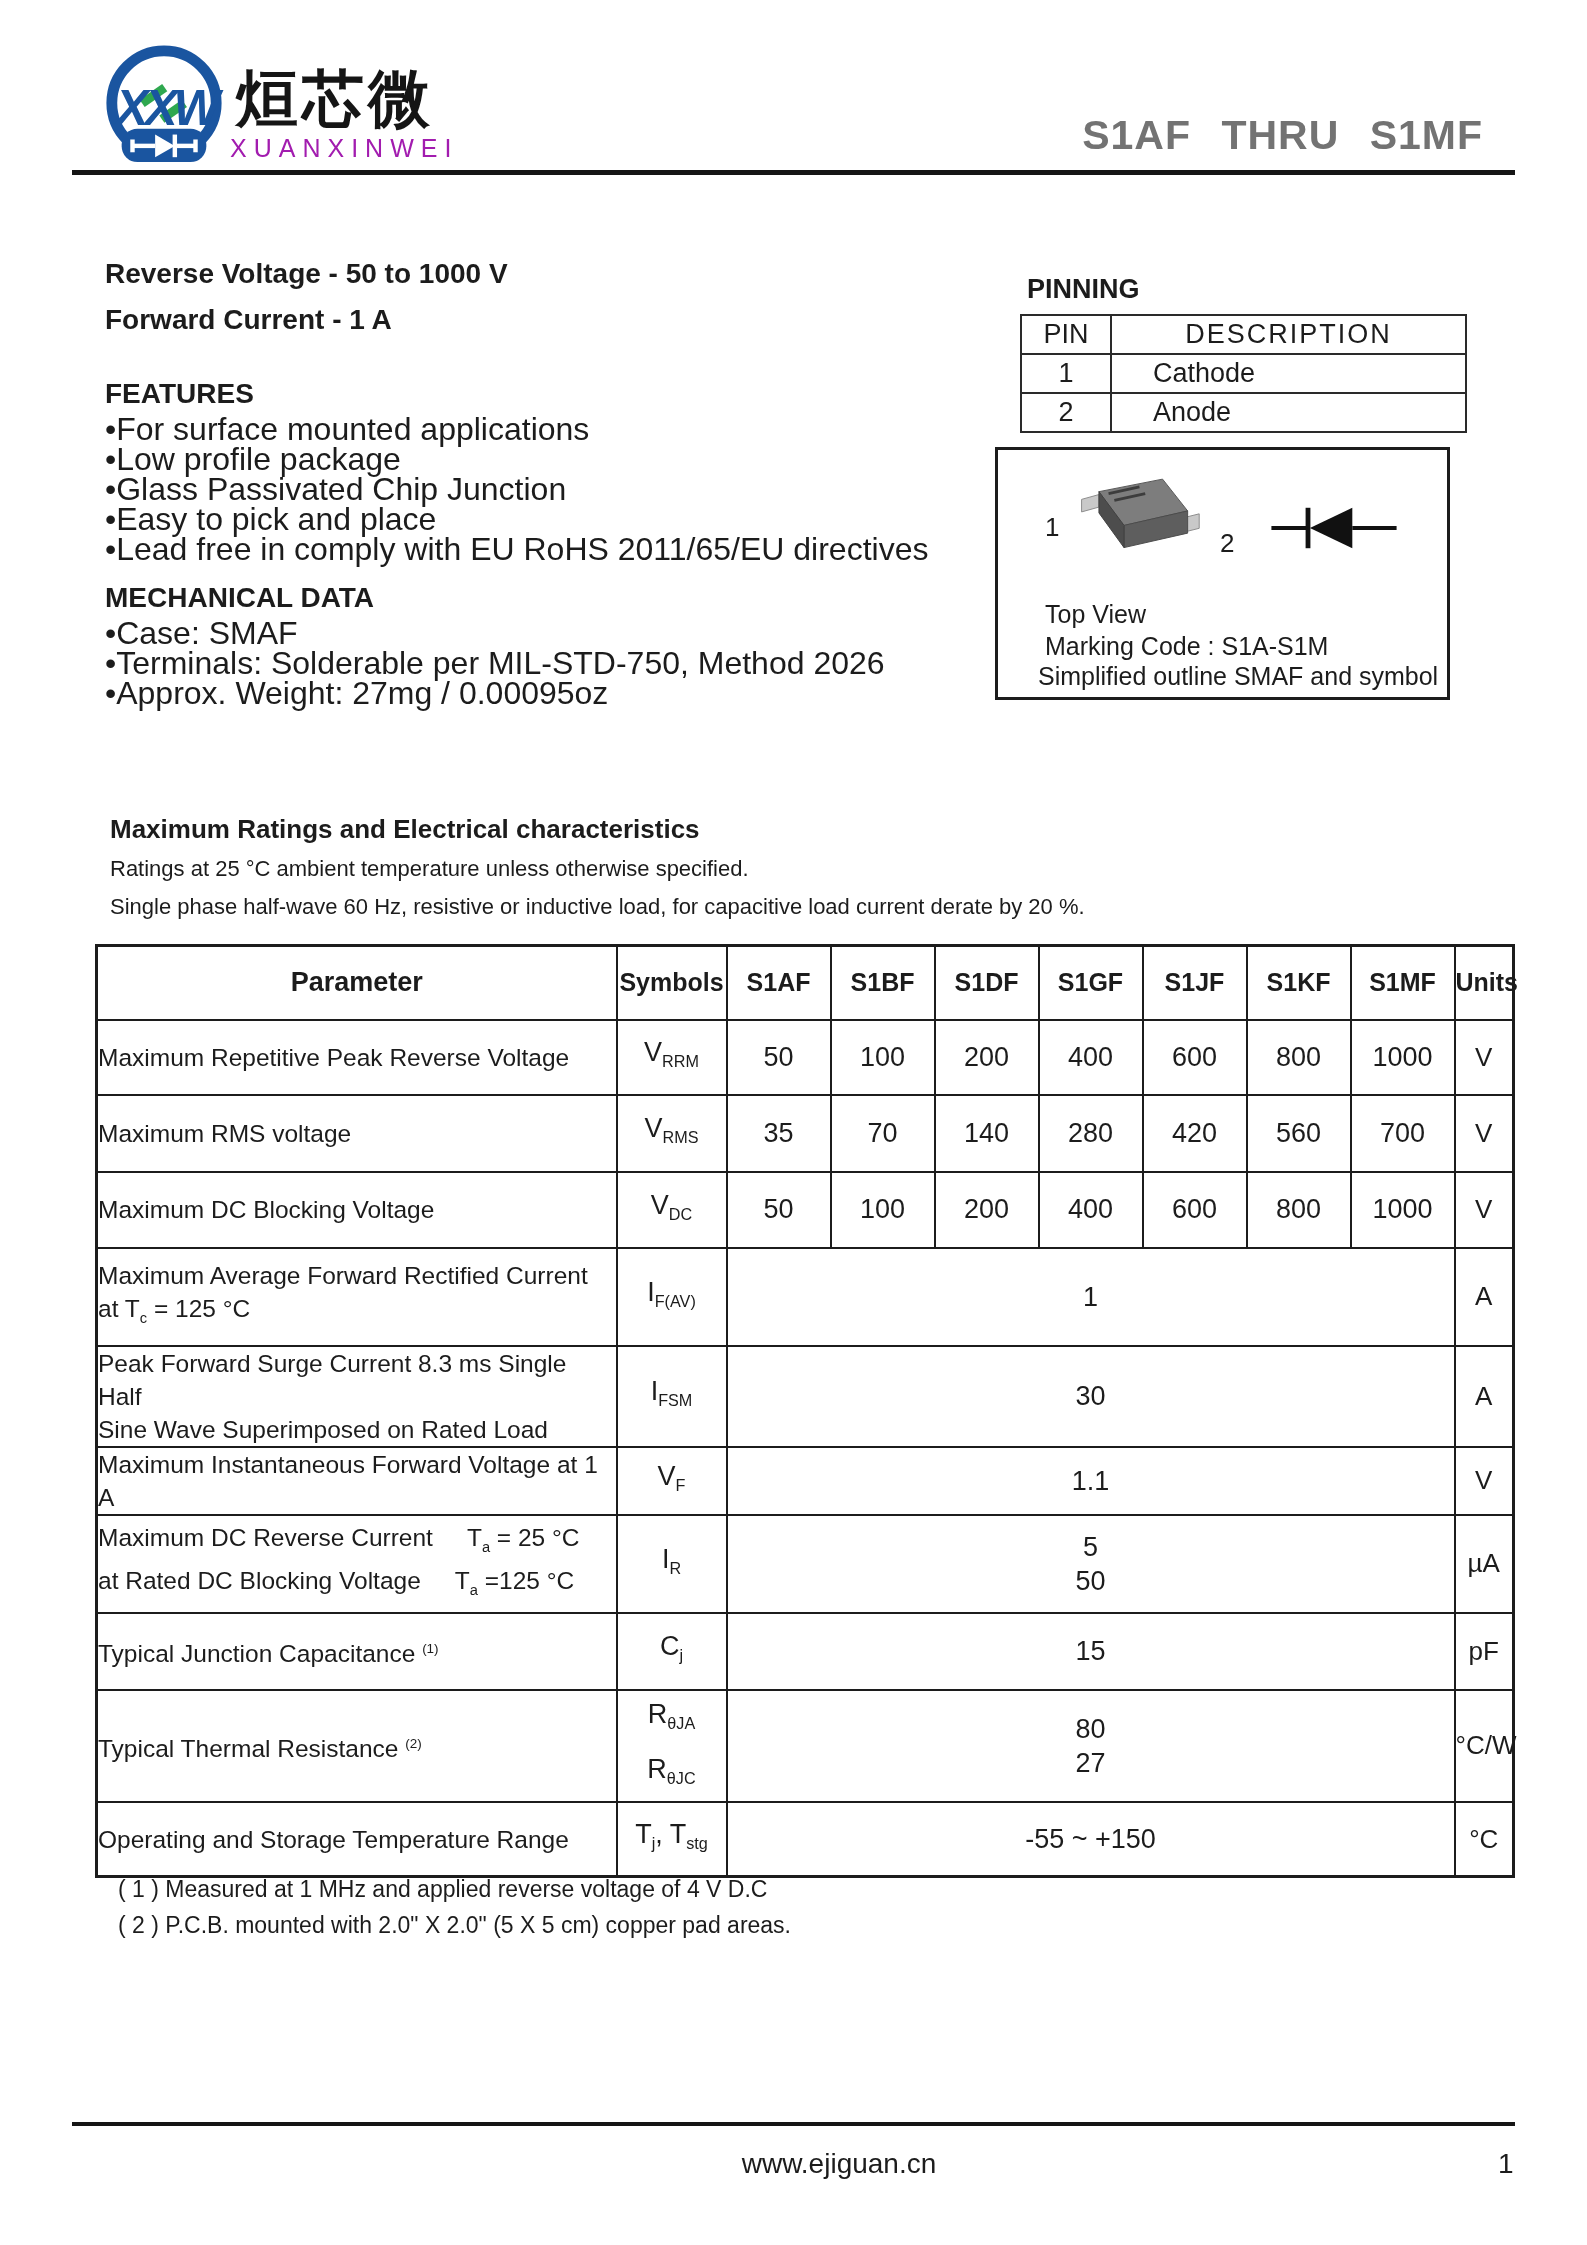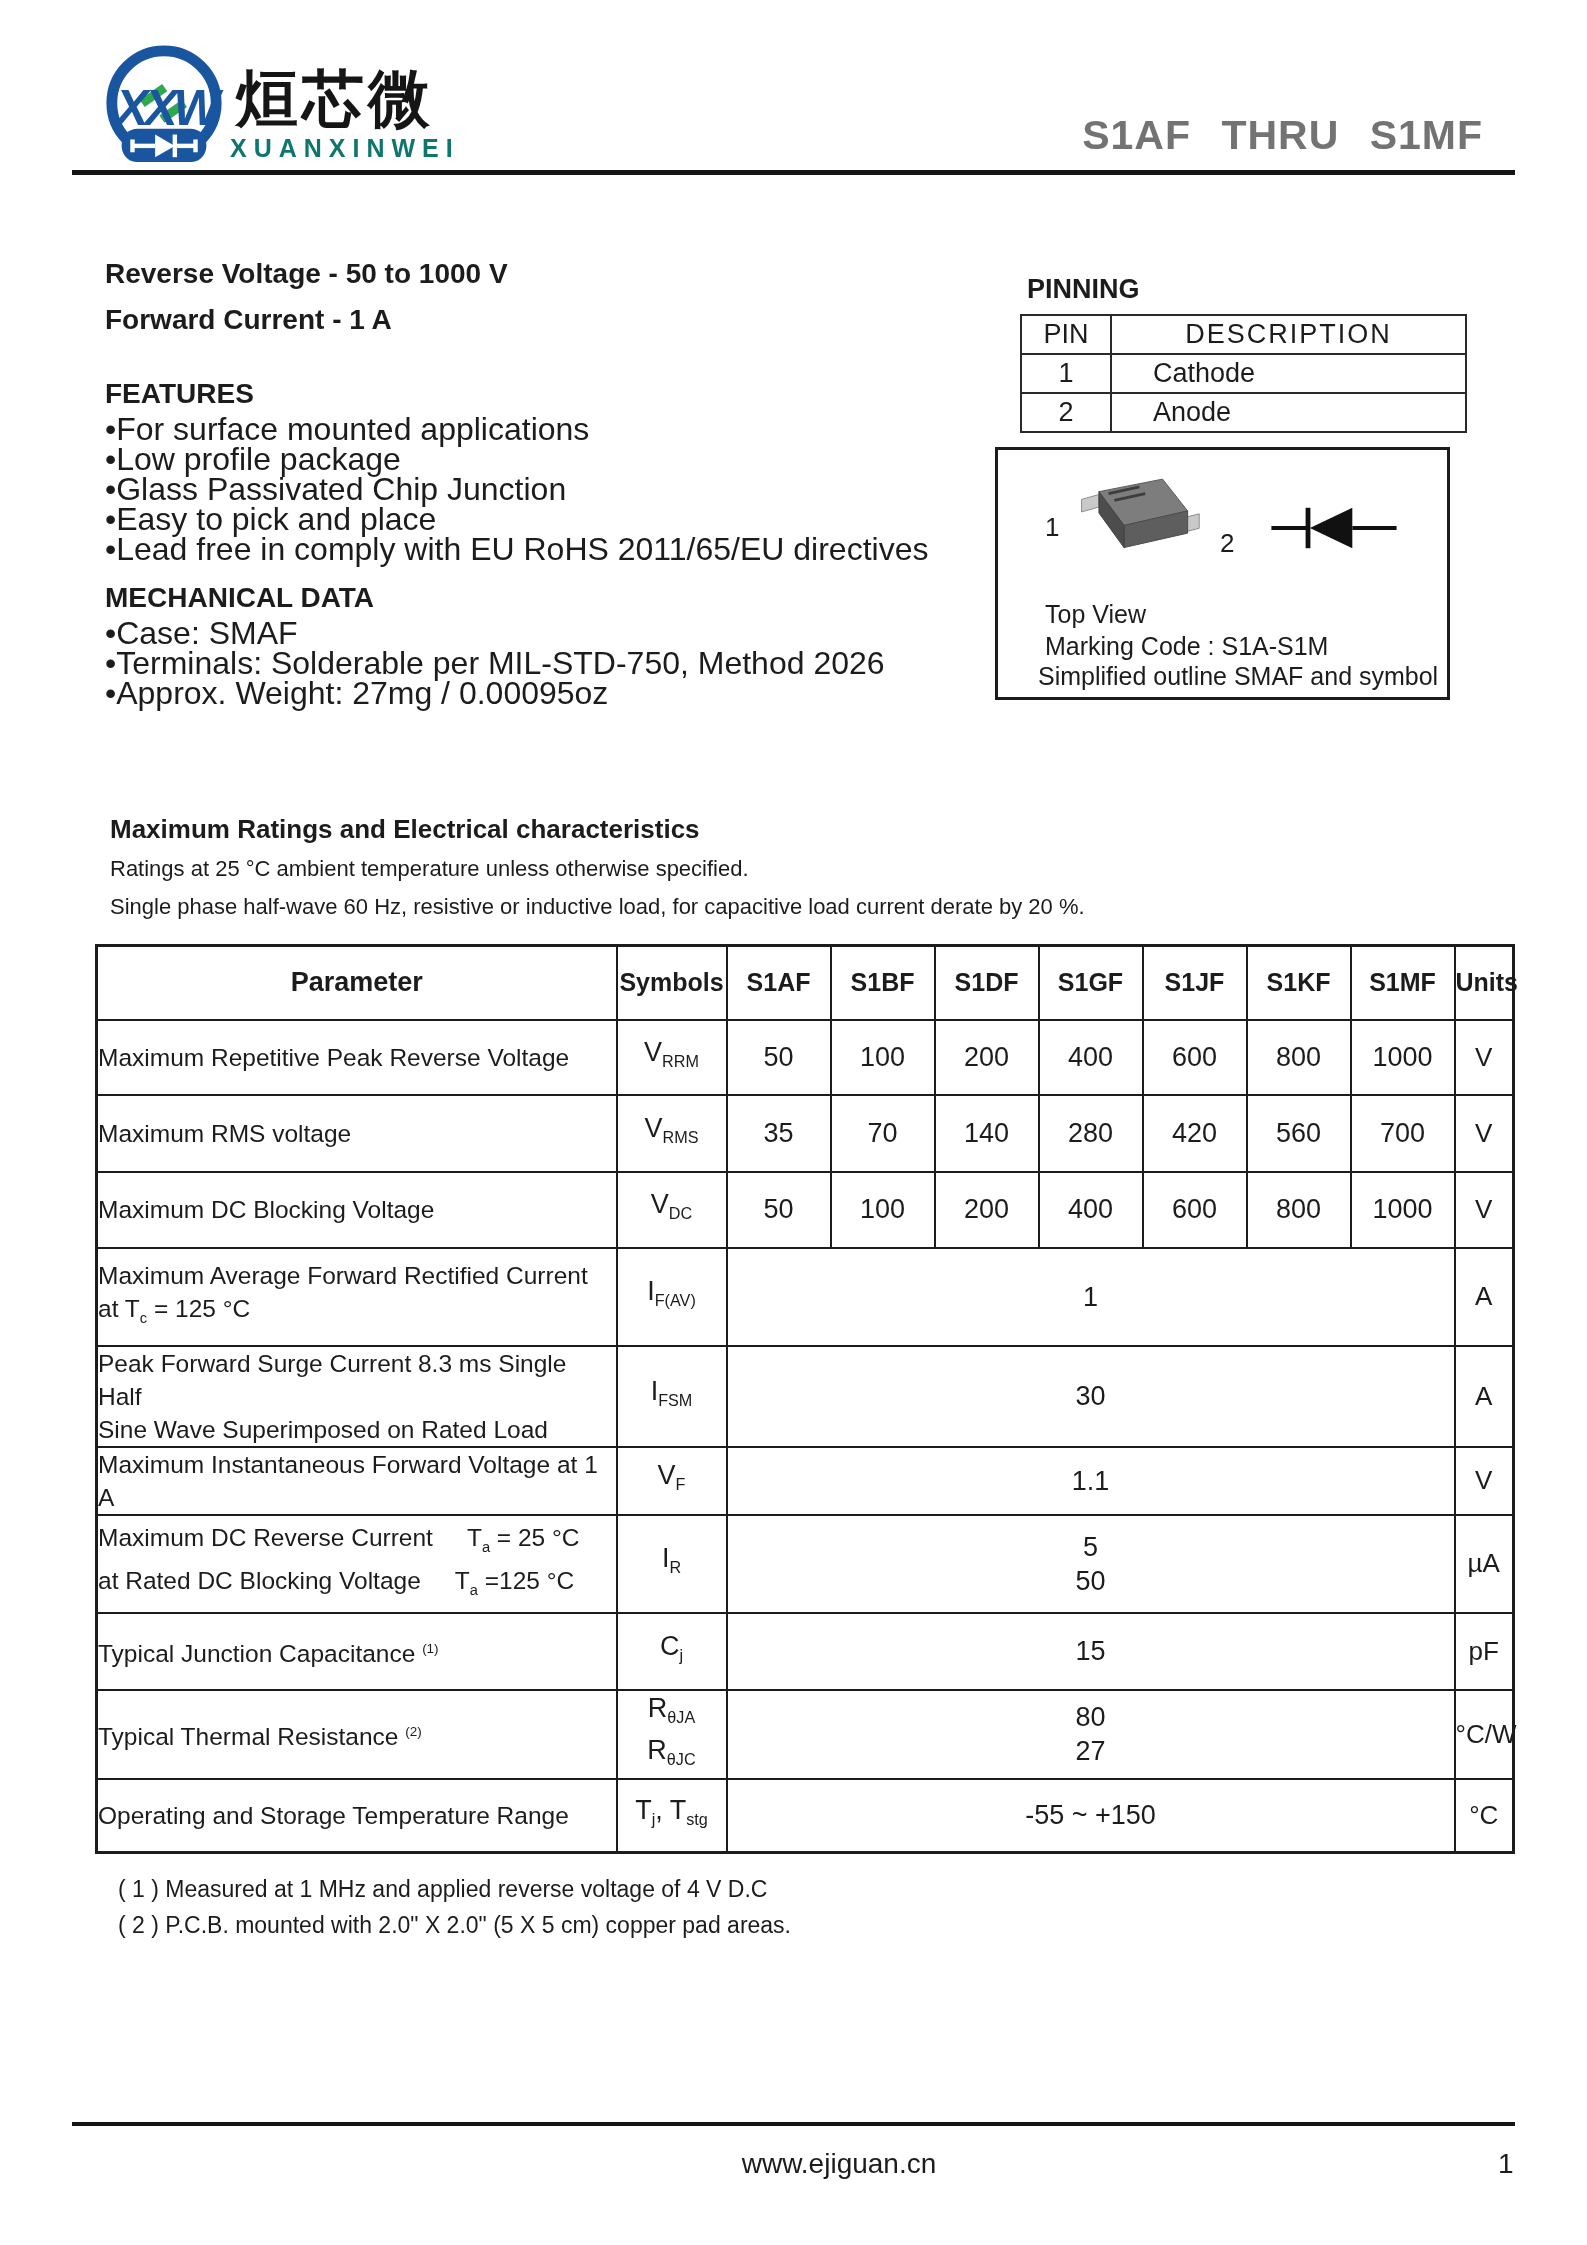--- a/index.html
+++ b/index.html
@@ -2,21 +2,21 @@
 <html><head>
 <meta charset="utf-8">
 <style>
   html,body{margin:0;padding:0;background:#e8e8e8;}
   .page{position:relative;width:1587px;height:2245px;background:#ffffff;margin:0 auto;
         font-family:"Liberation Sans",sans-serif;color:#1c1c1c;overflow:hidden;}
   .abs{position:absolute;}
 
   
   .cn-name{font-size:62px;font-weight:bold;letter-spacing:4px;color:#151515;line-height:1;}
-  .en-name{font-size:25px;font-weight:700;letter-spacing:7px;color:#0f766e;line-height:1;}
+  .en-name{font-size:25px;font-weight:400;letter-spacing:7px;color:#a21caf;line-height:1;}
   .doc-title{font-size:41px;font-weight:bold;letter-spacing:1px;word-spacing:18px;color:#737373;}
   .hrule{background:#151515;height:5px;}
 
   
   .intro-line{font-size:28px;font-weight:bold;line-height:1;}
   .sec-head{font-size:28px;font-weight:bold;line-height:1;}
   .bullets div{font-size:32px;line-height:30px;}
   .bullets div::before{content:"\2022 ";}
 
   
@@ -37,21 +37,21 @@
 
   
   #ratings{border-collapse:collapse;table-layout:fixed;width:1419px;border:3px solid #1c1c1c;}
   #ratings th,#ratings td{border:2px solid #1c1c1c;padding:0;vertical-align:middle;}
   #ratings th{font-size:25px;font-weight:bold;}
   #ratings th.th-param{font-size:27px;}
   .c-param{width:520px;}.c-sym{width:110px;}.c-part{width:104px;}.c-units{width:59px;}
   td.param{text-align:left;padding-left:16px;}
   .pline{font-size:24.5px;line-height:33px;}
   td.sym{text-align:center;font-size:27px;}
-  td.sym div{line-height:33px;}
+  td.sym div{line-height:46px;}
   td.val{text-align:center;font-size:27px;}
   td.val div{line-height:34px;}
   td.unit{text-align:center;font-size:26px;}
   #ratings sub{font-size:0.6em;}
   #ratings sup{font-size:0.55em;vertical-align:super;}
   .gap{display:inline-block;width:34px;}
   #ratings tbody tr:nth-child(1){height:75px;}
   #ratings tbody tr:nth-child(2){height:77px;}
   #ratings tbody tr:nth-child(3){height:76px;}
   #ratings tbody tr:nth-child(4){height:98px;}

